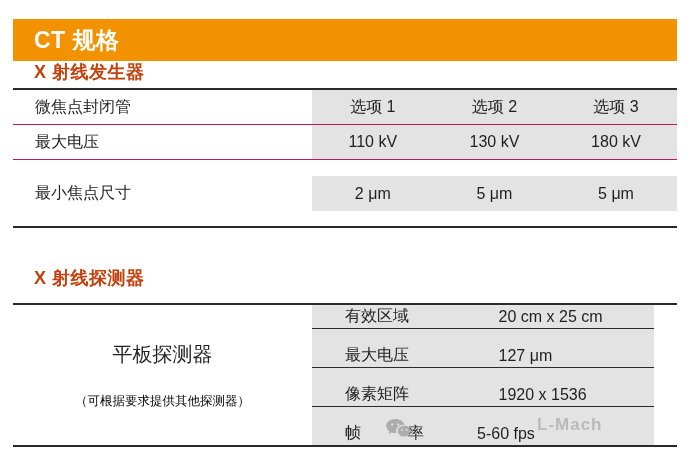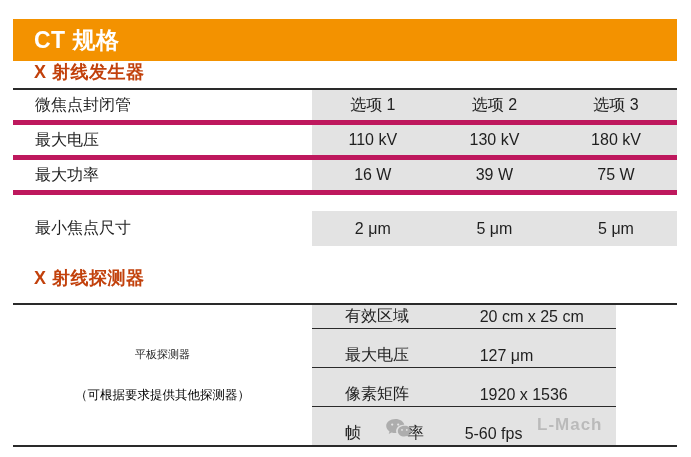--- a/index.html
+++ b/index.html
@@ -30,40 +30,40 @@
     letter-spacing:0.5px;
   }
   .sec1-title { left:34px; top:60px; }
   .sec2-title { left:34px; top:266px; }
 
   
   .tbl { left:13px; width:664px; border-top:2px solid #2a2a2a; border-bottom:2px solid #2a2a2a; }
 
   
   .tbl1 { top:88px; height:140px; }
-  .t1-row { display:flex; height:35px; border-bottom:5px solid #be185d; }
+  .t1-row { display:flex; height:35px; border-bottom:1px solid #be185d; }
   .t1-row:last-child { border-bottom:none;margin-top:16px; }
   .t1-label {
     width:299px; display:flex; align-items:center;
     padding-left:22px; font-size:16px; background:#ffffff;
   }
   .t1-val {
     width:121.6px; display:flex; align-items:center; justify-content:center;
     font-size:16px; background:#E3E3E3;
   }
 
   
   .tbl2 { top:303px; height:144px; display:flex; }
   .t2-left {
     width:299px; background:#ffffff;
     display:flex; flex-direction:column; align-items:center; justify-content:center;
   }
-  .t2-name { font-size:11px; margin-bottom:25px; }
+  .t2-name { font-size:20px; margin-bottom:25px; }
   .t2-note { font-size:12.5px; color:#000000; }
-  .t2-right { width:304px; background:#E3E3E3; display:flex; flex-direction:column;gap:15px; }
+  .t2-right { width:342px; background:#E3E3E3; display:flex; flex-direction:column;gap:15px; }
   .t2-row {
     height:36px; flex:1; display:flex; align-items:center;
     border-bottom:1.5px solid #2a2a2a; font-size:16px;
   }
   .t2-row:last-child { border-bottom:none; }
   .t2-sublabel { width:198px; padding-left:33px; }
   .t2-sublabel-justify { width:165px; padding-left:33px; display:flex; }
   .t2-sublabel-justify .gap { width:47px; }
   .t2-value { width:167px; position:relative; }
   .t2-value .val-text { position:relative; z-index:2; }
@@ -90,26 +90,20 @@
     <div class="t1-label">微焦点封闭管</div>
     <div class="t1-val">选项 1</div>
     <div class="t1-val">选项 2</div>
     <div class="t1-val">选项 3</div>
   </div>
   <div class="t1-row">
     <div class="t1-label">最大电压</div>
     <div class="t1-val">110 kV</div>
     <div class="t1-val">130 kV</div>
     <div class="t1-val">180 kV</div>
-  </div>
-  <div class="t1-row">
-    <div class="t1-label">最大功率</div>
-    <div class="t1-val">16 W</div>
-    <div class="t1-val">39 W</div>
-    <div class="t1-val">75 W</div>
   </div>
   <div class="t1-row">
     <div class="t1-label">最小焦点尺寸</div>
     <div class="t1-val">2 μm</div>
     <div class="t1-val">5 μm</div>
     <div class="t1-val">5 μm</div>
   </div>
 </div>
 
 <div class="abs section-title sec2-title">X 射线探测器</div>

